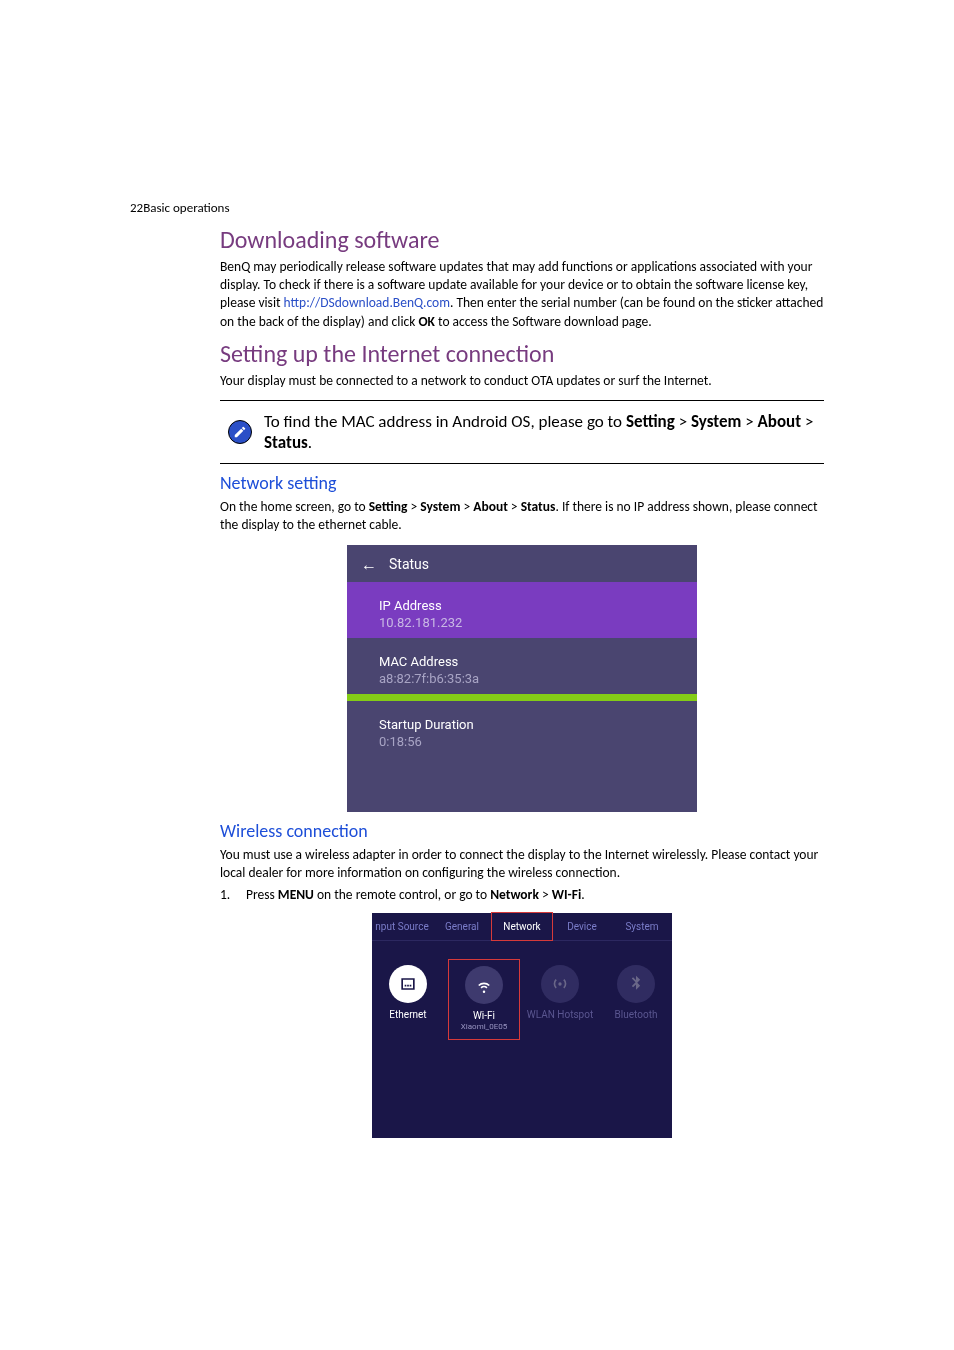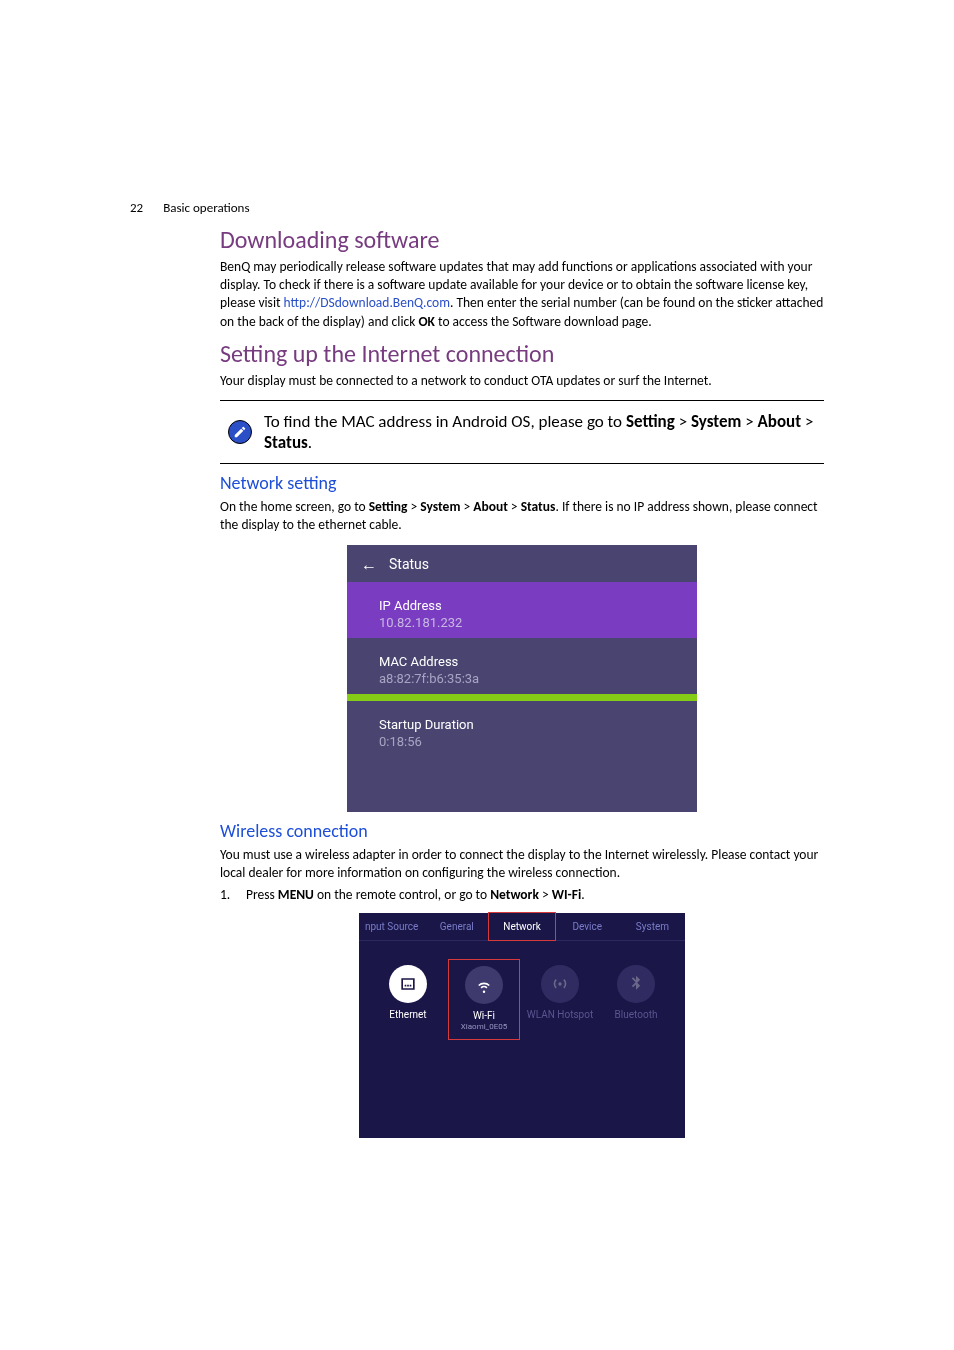--- a/index.html
+++ b/index.html
@@ -9,21 +9,20 @@
     width: 954px;
     height: 1350px;
     position: relative;
     color: #000;
   }
   .page {
     padding: 200px 130px 0 130px;
   }
   .header {
     display: flex;
-    gap: 20px;
     font-size: 13px;
     color: #000;
     margin-bottom: 10px;
     padding-left: 0;
   }
   .header .pg { }
   .content {
     margin-left: 90px;
   }
   .h2 {
@@ -91,21 +90,21 @@
     padding: 16px 32px 8px 32px;
   }
   .status-row.sel { background: #7a3cc0; }
   .status-row + .status-row { border-top: 7px solid #84cc16; }
   .status-row.sel + .status-row { border-top: none; }
   .status-label { color: #fff; font-size: 13px; }
   .status-val { color: #a8a4c4; font-size: 13px; margin-top: 2px; }
   .status-row.sel .status-val { color: #c8b8e4; }
   
   .net-shot {
-    width: 326px;
+    width: 300px;
     background: #1a1648;
     font-family: Roboto, Arial, sans-serif;
     color: #fff;
     font-size: 11px;
     padding-bottom: 90px;
   }
   .net-tabs {
     display: flex;
     border-bottom: 1px solid #2c2860;
   }

